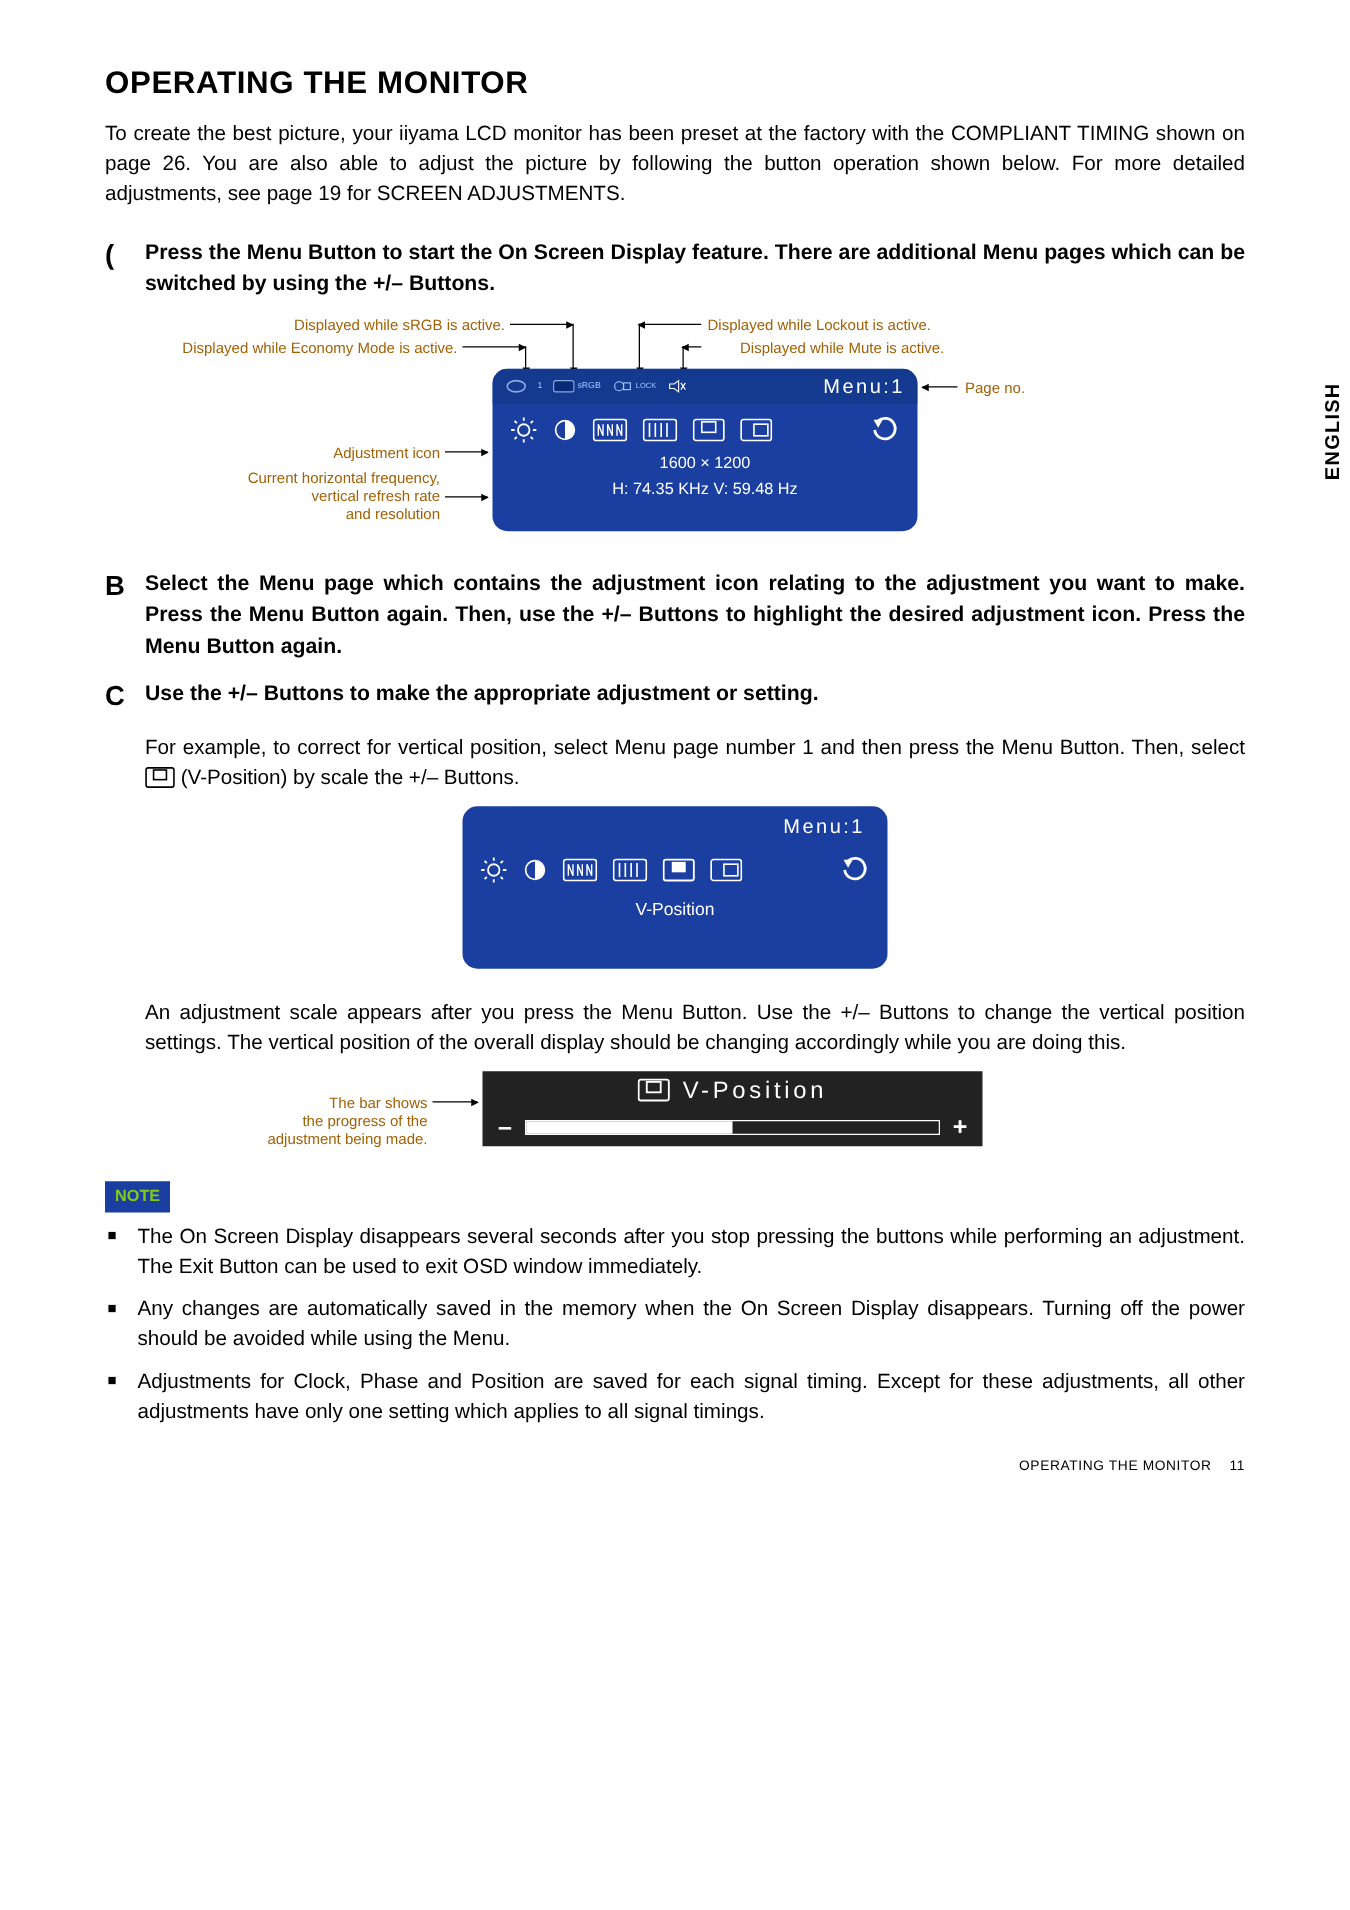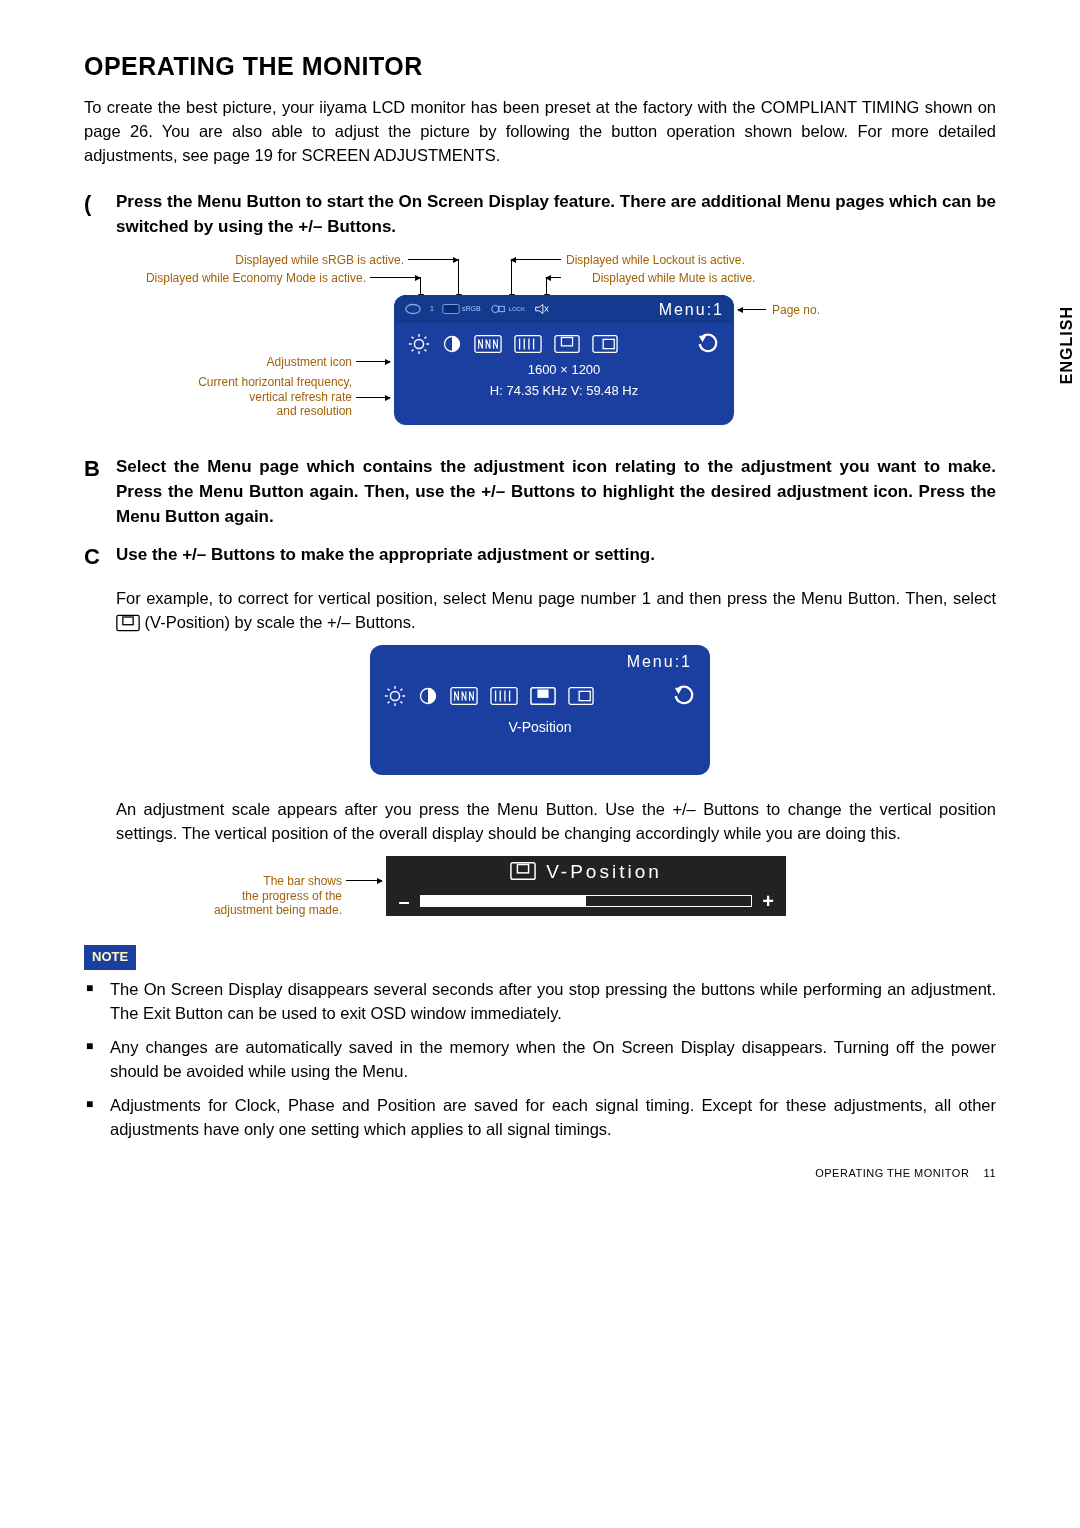--- a/index.html
+++ b/index.html
@@ -100,21 +100,21 @@
   }
   .adjbar .scale {
     display:flex; align-items:center; height:30px; padding:0 10px; gap:8px;
   }
   .adjbar .track {
     flex:1; height:12px; border:1.5px solid #fff; position:relative;
   }
   .adjbar .track .fill { position:absolute; left:0; top:0; bottom:0; width:50%; background:#fff;}
   .adjbar .pm { font-size:20px; font-weight:bold; width:16px; text-align:center;}
 
-  .notebox { display:inline-block; background:#1a3fa0; color:#fef9c3; font-weight:bold; font-size:13px; padding:3px 8px; margin-left:0; }
+  .notebox { display:inline-block; background:#1a3fa0; color:#84cc16; font-weight:bold; font-size:13px; padding:3px 8px; margin-left:0; }
   ul.notes { list-style:none; padding:0; margin:8px 0 0 0;}
   ul.notes li { position:relative; padding-left:26px; text-align:justify; margin-bottom:10px;}
   ul.notes li::before { content:"■"; position:absolute; left:2px; top:2px; font-size:12px;}
 
   .footer { position:absolute; bottom:30px; right:84px; font-size:11px; letter-spacing:0.5px;}
 
   .tinyicon { width:18px; height:14px; fill:#aef; }
 </style>
 </head>
 <body>

